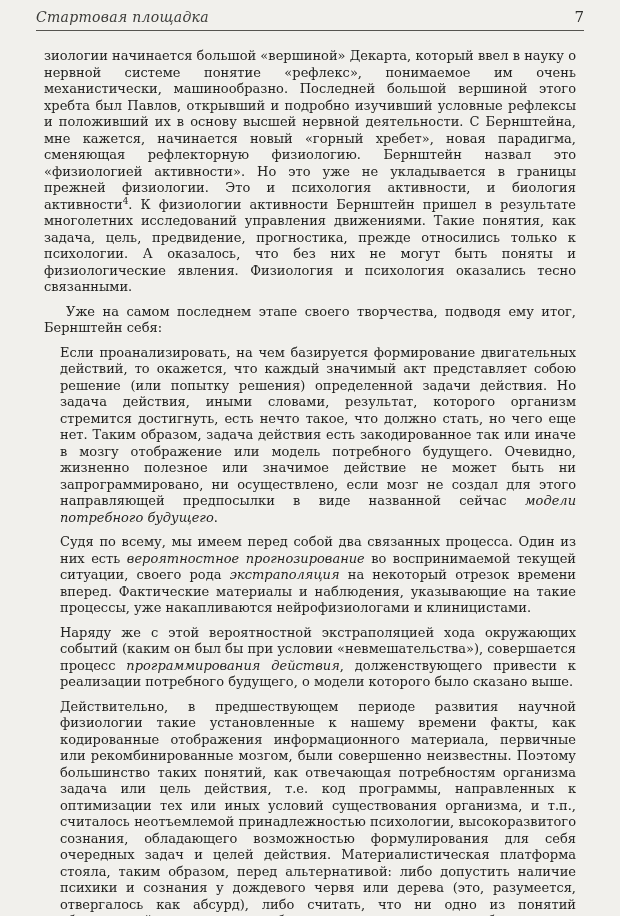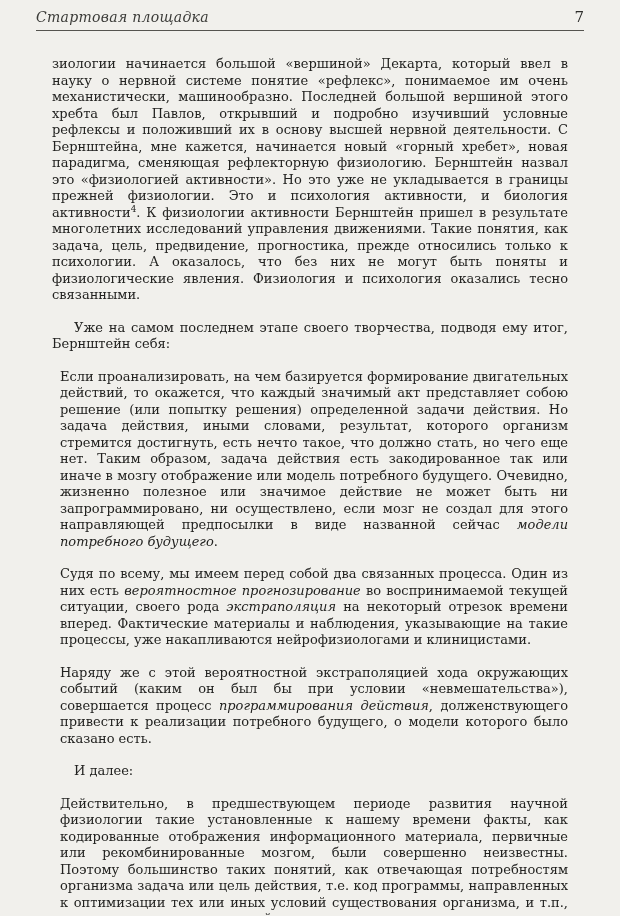--- a/index.html
+++ b/index.html
@@ -29,21 +29,21 @@
     border: none;
     border-top: 1.2px solid #55544f;
     margin: 4px 0 9px 0;
     width: 100%;
   }
   .text-body {
     font-size: 13px;
     line-height: 16.5px;
     text-align: justify;
   }
-  .text-body p { margin: 16px; }
+  .text-body p { margin: 8px; }
   p.body.indent { text-indent: 22px; }
   p.quote { margin-left: 24px; }
   .footnote-area {
     margin-top: auto;
     font-size: 11px;
     line-height: 14px;
     text-align: justify;
   }
   .footnote-area p { margin: 12px; text-indent: 18px; }
   sup { font-size: 0.68em; line-height: 0; vertical-align: super; }
@@ -56,20 +56,19 @@
   <header class="running-header">
     <span class="header-title">Стартовая площадка</span>
     <span class="page-number">7</span>
   </header>
   <hr class="header-rule">
   <main class="text-body">
       <p class="body"><span>зиологии начинается большой «вершиной» Декарта, который ввел в науку о нервной системе понятие «рефлекс», понимаемое им очень механистически, машинообразно. Последней большой вершиной этого хребта был Павлов, открывший и подробно изучивший условные рефлексы и положивший их в основу высшей нервной деятельности. С Бернштейна, мне кажется, начинается новый «горный хребет», новая парадигма, сменяющая рефлекторную физиологию. Бернштейн назвал это «физиологией активности». Но это уже не укладывается в границы прежней физиологии. Это и психология активности, и биология активности</span><sup>4</sup><span>. К физиологии активности Бернштейн пришел в результате многолетних исследований управления движениями. Такие понятия, как задача, цель, предвидение, прогностика, прежде относились только к психологии. А оказалось, что без них не могут быть поняты и физиологические явления. Физиология и психология оказались тесно связанными.</span></p>
       <p class="body indent"><span>Уже на самом последнем этапе своего творчества, подводя ему итог, Бернштейн себя:</span></p>
       <p class="quote"><span>Если проанализировать, на чем базируется формирование двигательных действий, то окажется, что каждый значимый акт представляет собою решение (или попытку решения) определенной задачи действия. Но задача действия, иными словами, результат, которого организм стремится достигнуть, есть нечто такое, что должно стать, но чего еще нет. Таким образом, задача действия есть закодированное так или иначе в мозгу отображение или модель потребного будущего. Очевидно, жизненно полезное или значимое действие не может быть ни запрограммировано, ни осуществлено, если мозг не создал для этого направляющей предпосылки в виде названной сейчас </span><em>модели потребного будущего</em><span>.</span></p>
       <p class="quote"><span>Судя по всему, мы имеем перед собой два связанных процесса. Один из них есть </span><em>вероятностное прогнозирование</em><span> во воспринимаемой текущей ситуации, своего рода </span><em>экстраполяция</em><span> на некоторый отрезок времени вперед. Фактические материалы и наблюдения, указывающие на такие процессы, уже накапливаются нейрофизиологами и клиницистами.</span></p>
-      <p class="quote"><span>Наряду же с этой вероятностной экстраполяцией хода окружающих событий (каким он был бы при условии «невмешательства»), совершается процесс </span><em>программирования действия</em><span>, долженствующего привести к реализации потребного будущего, о модели которого было сказано есть.</span></p>
-      <p class="body indent"><span>И далее:</span></p>
+      <p class="quote"><span>Наряду же с этой вероятностной экстраполяцией хода окружающих событий (каким он был бы при условии «невмешательства»), совершается процесс </span><em>программирования действия</em><span>, долженствующего привести к реализации потребного будущего, о модели которого было сказано выше.</span></p>
       <p class="quote"><span>Действительно, в предшествующем периоде развития научной физиологии такие установленные к нашему времени факты, как кодированные отображения информационного материала, первичные или рекомбинированные мозгом, были совершенно неизвестны. Поэтому большинство таких понятий, как отвечающая потребностям организма задача или цель действия, т.е. код программы, направленных к оптимизации тех или иных условий существования организма, и т.п., считалось неотъемлемой принадлежностью психологии, высокоразвитого сознания, обладающего возможностью формулирования для себя очередных задач и целей действия. Материалистическая платформа стояла, таким образом, перед альтернативой: либо допустить наличие психики и сознания у дождевого червя или дерева (это, разумеется, отвергалось как абсурд), либо считать, что ни одно из понятий обсуждаемой категории вообще неприложимо к преобладающему множеству организмов. Свободно чувствовал себя в этой</span></p>
     </main>
   <footer class="footnote-area">
       <p><sup>4</sup> <em>Фейгенберг И.М.</em><span> Физиология активности // Журнал высшей нервной деятельности. 1997. Т. 47. Вып. 3. С. 605-608.</span></p>
     </footer>
 </div>
 
 </body></html>

